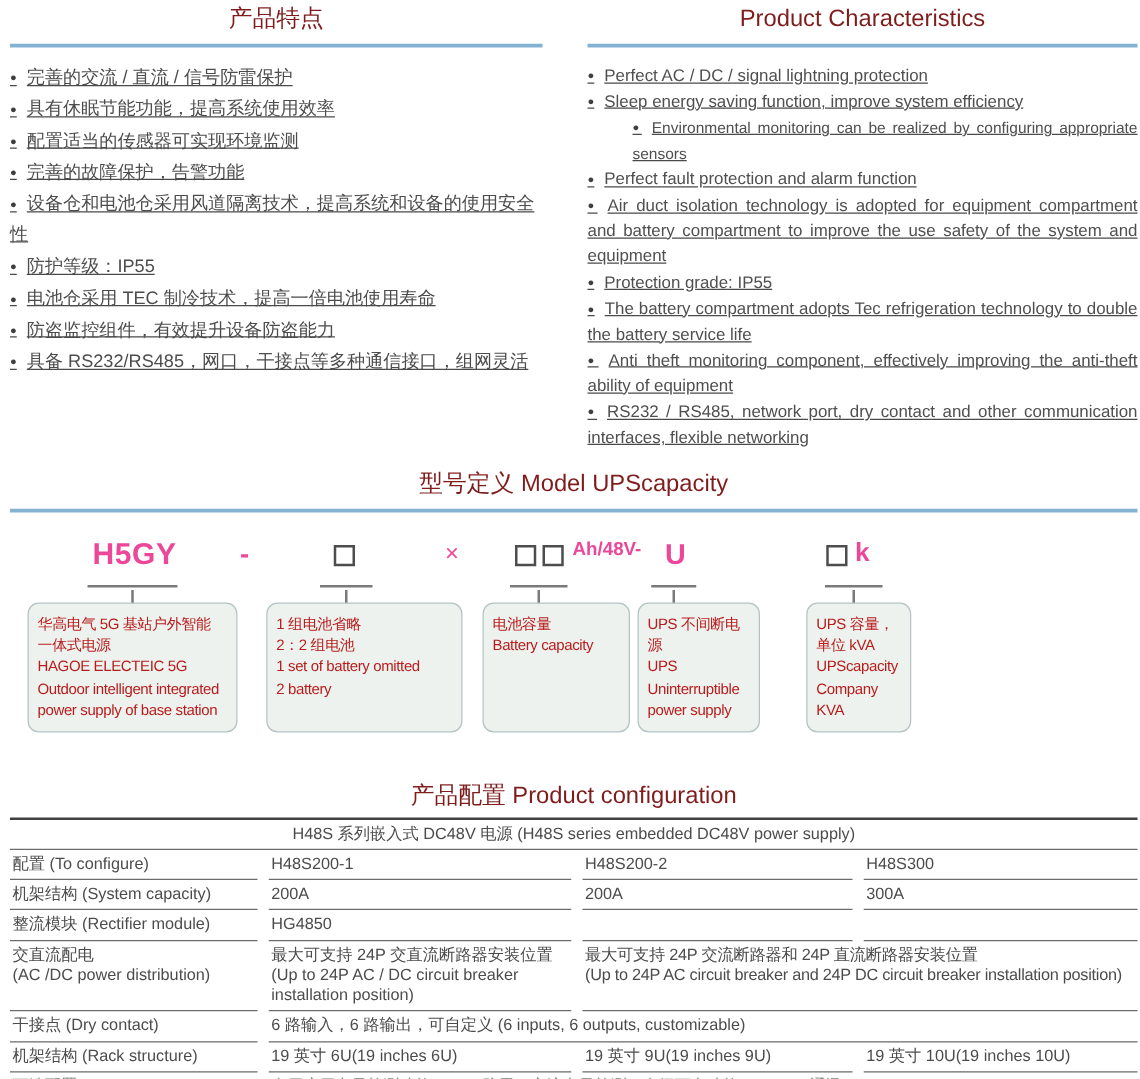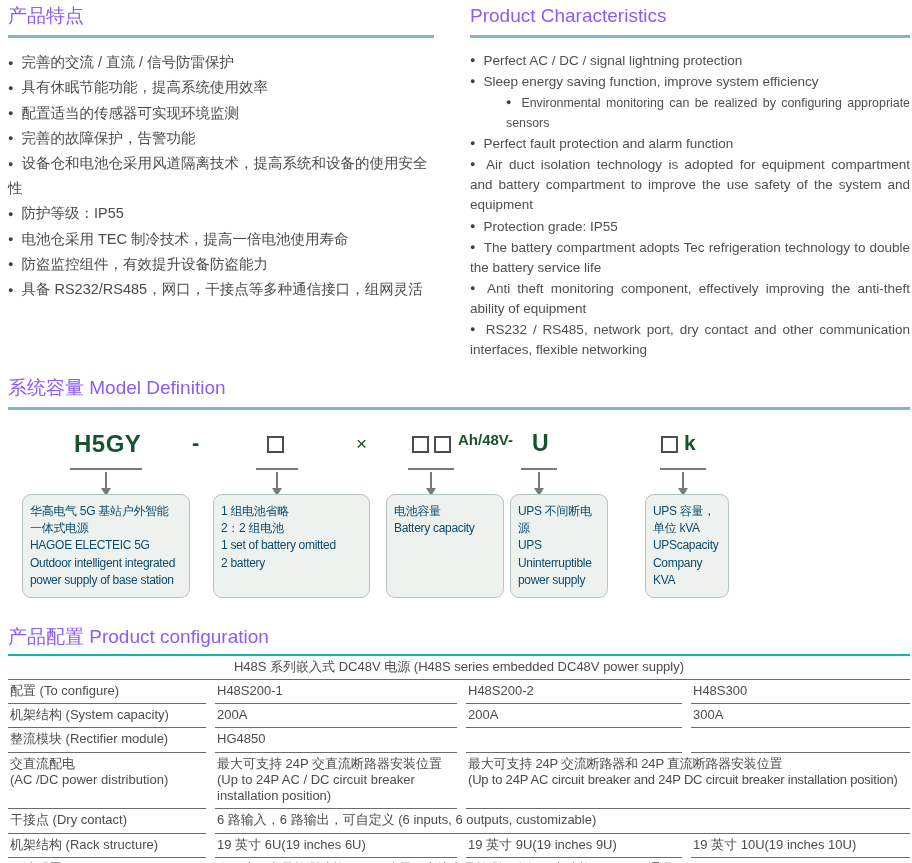--- a/index.html
+++ b/index.html
@@ -9,59 +9,59 @@
     font-family: "Liberation Sans", "DejaVu Sans", sans-serif;
     color: #4a4a4a;
   }
   .page { width: 912px; height: 863px; position: relative; padding: 5px 2px 0 8px; }
 
   
   .top-row { display: flex; }
   .col-cn { width: 426px; }
   .col-en { width: 440px; margin-left: 36px; }
   .section-title {
-    font-size: 19px; font-weight: 400; color: #8b5cf6;
-    margin: 0 0 8px 0; line-height: 22px;
+    font-size: 19px; font-weight: 400; color: #7f1d1d;
+    margin: 0 0 8px 0; line-height: 22px; text-align: center;
   }
   .rule { height: 3px; background: #84b3d1; margin-bottom: 12px; }
-  ul.feat { margin: 0; padding: 0; list-style: none; }
+  ul.feat { margin: 0; padding: 0; list-style: none; text-decoration: underline; }
   .col-cn li { font-size: 14.5px; line-height: 24.8px; color: #4c4c4c; }
   .col-en li { font-size: 13.5px; line-height: 20.4px; color: #4f4f4f; text-align: justify; }
   .col-en li.small { font-size: 12.4px; margin-left: 36px; }
   .blt { font-size: 9px; vertical-align: 1.5px; margin-right: 8px; color: #3f3f3f; }
 
   
   .model-title { margin-top: 16px; }
   .model-rule { margin-right: 0; }
   .model-diagram { position: relative; height: 186px; margin-top: 6px; }
-  .msym { position: absolute; font-weight: bold; color: #14532d; }
+  .msym { position: absolute; font-weight: bold; color: #ec4899; }
   .msq { position: absolute; width: 17px; height: 17px; border: 2px solid #4d4d4d; background: #fff; }
   .conn { position: absolute; top: 46px; border-top: 2px solid #7a7a7a; }
   .conn .stem { width: 2px; height: 16px; background: #7a7a7a; margin: 2px auto 0; }
   .conn .arrowhead { width: 0; height: 0; border-left: 5px solid transparent; border-right: 5px solid transparent; border-top: 8px solid #7a7a7a; margin: 0 auto; }
   .mbox {
-    position: absolute; top: 72px; height: 104px;
+    position: absolute; top: 60px; height: 104px;
     background: #edf2ef; border: 1px solid #b6c3c5; border-radius: 9px;
     padding: 8px 7px; font-size: 12px; letter-spacing: -0.3px;
-    line-height: 17.4px; color: #0c4a6e; white-space: pre-line;
+    line-height: 17.4px; color: #b91c1c; white-space: pre-line;
   }
 
   
   .config-title { margin-top: 18px; margin-bottom: 6px; }
   table.cfg {
     border-collapse: separate; border-spacing: 9px 0; empty-cells: show;
     width: 920px; margin-left: -9px; table-layout: fixed;
   }
   table.cfg td {
     font-size: 13px; line-height: 1.25; color: #4c4c4c;
     padding: 3px 2px 4px 2px; vertical-align: top;
     border-bottom: 1.5px solid #6b6b6b; white-space: pre-line;
   }
   td.span-head {
-    border-top: 2px solid #14b8a6; border-bottom: 2px solid #6ab1d8;
+    border-top: 2px solid #404040; border-bottom: 2px solid #6ab1d8;
     text-align: center; padding: 4px 0 5px 0; white-space: normal;
   }
   td.lbl { padding-left: 8px; }
   td.tight { font-size: 12.4px; letter-spacing: -0.2px; }
   col.c1 { width: 198px; } col.c2 { width: 242px; } col.c3 { width: 216px; } col.c4 { width: 219px; }
 </style>
 </head>
 <body>
 
 <div class="page">
@@ -93,21 +93,21 @@
         <li><span class="blt">●</span><span>Air duct isolation technology is adopted for equipment compartment and battery compartment to improve the use safety of the system and equipment</span></li>
         <li><span class="blt">●</span><span>Protection grade: IP55</span></li>
         <li><span class="blt">●</span><span>The battery compartment adopts Tec refrigeration technology to double the battery service life</span></li>
         <li><span class="blt">●</span><span>Anti theft monitoring component, effectively improving the anti-theft ability of equipment</span></li>
         <li><span class="blt">●</span><span>RS232 / RS485, network port, dry contact and other communication interfaces, flexible networking</span></li>
       </ul>
     </div>
   </div>
 
   <div>
-    <h2 class="section-title model-title">系统容量 Model Definition</h2>
+    <h2 class="section-title model-title">型号定义 Model UPScapacity</h2>
     <div class="rule model-rule"></div>
 
     <div class="model-diagram">
 
       <span class="msym" style="left:66px; top:8px; font-size:24px; letter-spacing:0.5px;">H5GY</span>
       <span class="msym" style="left:184px; top:8px; font-size:22px;">-</span>
       <span class="msq" style="left:259px; top:14px;"></span>
       <span class="msym" style="left:348px; top:11px; font-size:19px; font-weight:400;">×</span>
       <span class="msq" style="left:404px; top:14px;"></span>
       <span class="msq" style="left:426px; top:14px;"></span>

